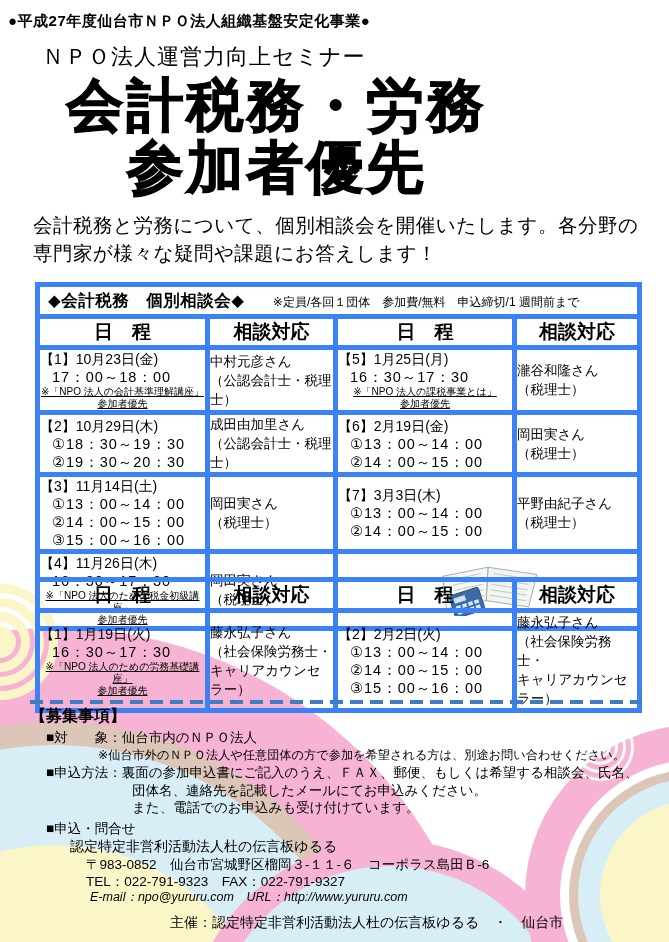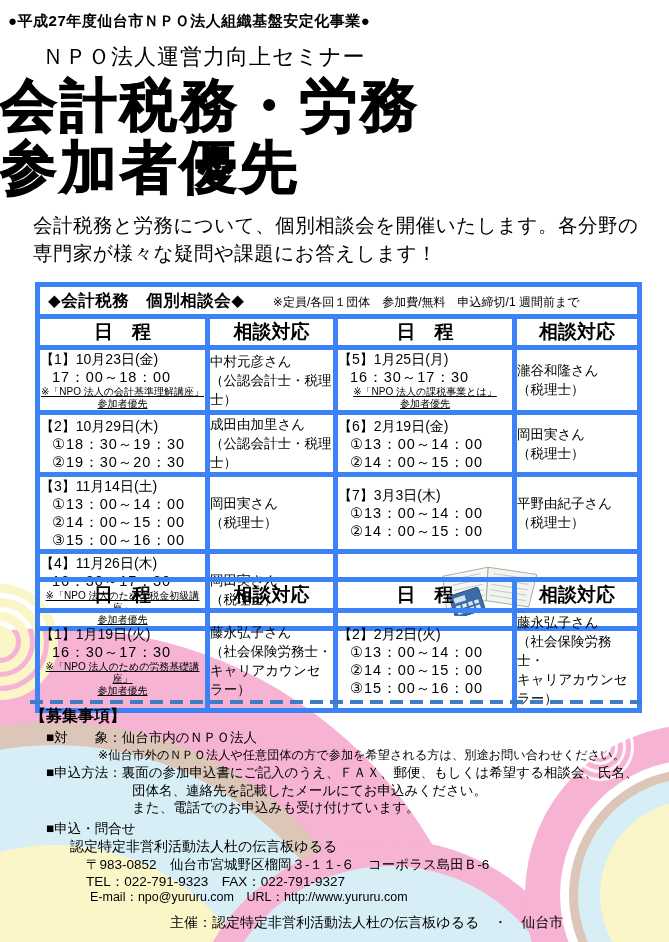--- a/index.html
+++ b/index.html
@@ -30,21 +30,21 @@
   .rip1 { left:566px; top:713px; width:68px; height:68px; }
   .rip2 { left:574px; top:721px; width:52px; height:52px; }
   .rip3 { left:582px; top:729px; width:36px; height:36px; }
   .rip4 { left:589px; top:736px; width:22px; height:22px; }
 
   
   .content { position:absolute; left:0; top:0; width:669px; height:942px; z-index:2; }
   .abs { position:absolute; }
   .program  { left:8px;  top:12px; font-size:15px; font-weight:bold; letter-spacing:.5px; }
   .seminar  { left:42px; top:42px; font-size:22px; letter-spacing:1px; }
-  .bigtitle { left:0; top:74px; width:553px; 
+  .bigtitle { left:0; top:74px; width:553px; text-align:center;
               font-size:57px; line-height:62px; font-weight:900; letter-spacing:3px;
               -webkit-text-stroke:1.2px #000; }
   .intro    { left:33px; top:212px; font-size:19.5px; line-height:27.5px; letter-spacing:.5px; }
 
   table.sched { position:absolute; left:35px; width:602px; border-collapse:collapse;
                 table-layout:fixed; background:transparent; border:2px solid #000; }
   #t1 { top:282px; } #t2 { top:577px; }
   .sched td, .sched th { border:5px solid #3b82f6; padding:0; vertical-align:middle; }
   .sched .mid { border-right:2px solid #000; }
   .title-row td { height:23px; padding:2px 4px 2px 8px; text-align:left; }
@@ -66,21 +66,21 @@
   .fm-title   { left:30px;  top:706px; }
   .fm-target  { left:46px;  top:729px; }
   .fm-tnote   { left:98px;  top:747px; font-size:12.2px; }
   .fm-apply1  { left:46px;  top:764px; }
   .fm-apply2  { left:132px; top:782px; }
   .fm-apply3  { left:132px; top:799px; }
   .fm-contact { left:46px;  top:820px; }
   .fm-org     { left:70px;  top:838px; font-size:14px; }
   .fm-addr    { left:86px;  top:856px; }
   .fm-tel     { left:86px;  top:873px; }
-  .fm-mail    { left:90px;  top:889px; font-size:12.5px; }
+  .fm-mail    { left:90px;  top:889px; font-size:12.5px;font-style:italic; }
   .fm-organizer { left:170px; top:914px; font-size:14px; }
 </style>
 </head>
 <body>
 
 <div class="page">
 
   <div class="deco dl-pink"></div>
   <div class="deco dl-tan"></div>
   <div class="deco dl-cyan"></div>

